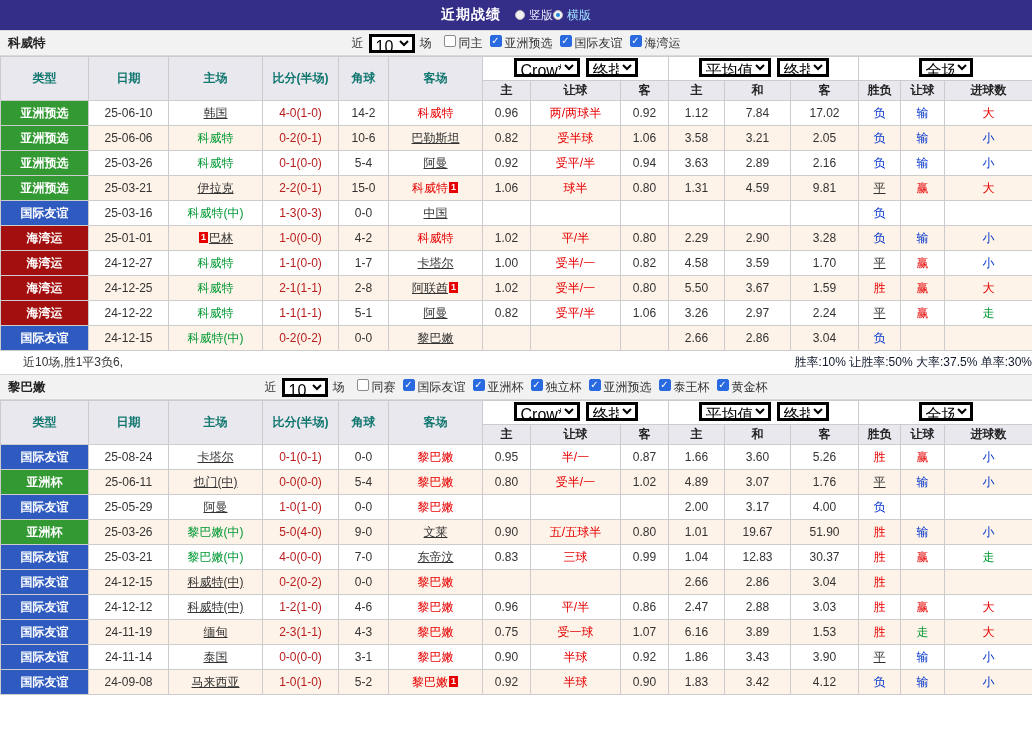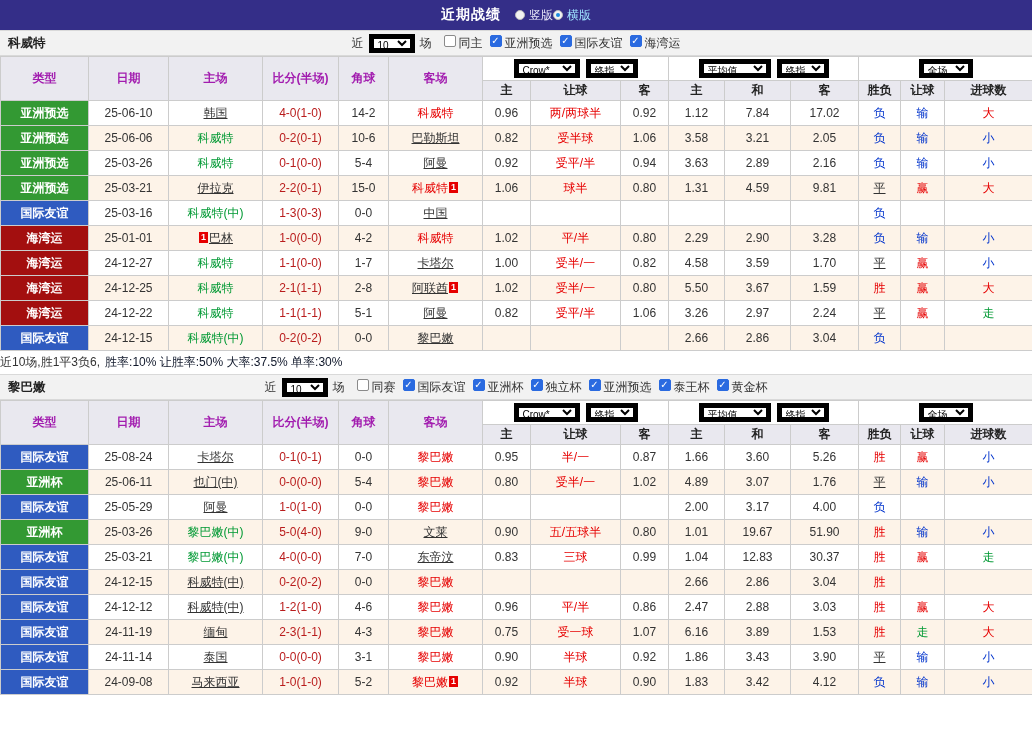--- a/index.html
+++ b/index.html
@@ -25,59 +25,60 @@
     border-radius:50%; background:#1b8be0;
   }
   
   .filterbar {
     position:relative; height:26px; background:#f2f2f2;
     border-top:1px solid #d9d9d9; border-bottom:1px solid #d9d9d9;
     display:flex; align-items:center; justify-content:center; gap:5px;
   }
   .teamname { position:absolute; left:8px; font-weight:bold; color:#222; font-size:12.5px; }
   .flabel { color:#333; }
-  select { font-family:inherit; font-size:10px; height:19px; border:5px solid #000000; background:#fff; }
+  select { font-family:inherit; font-size:16px; height:19px; border:3px solid #000000; background:#fff; }
   .count-select { width:46px; }
   .cbgroup { display:inline-flex; align-items:center; }
   .cb { display:inline-flex; gap:3px; margin-left:7px; cursor:pointer; }
   .cbbox {
     width:12px; height:12px; border:1px solid #8a8a8a; border-radius:2px; background:#fff;
     display:inline-flex; align-items:center; justify-content:center;
     font-size:10px; line-height:10px; color:#fff;
   }
   .cbbox.checked { background:#2a6ae0; border-color:#2a6ae0; }
   
   table { width:1032px; border-collapse:collapse; table-layout:fixed; }
   th, td {
     border:1px solid #ccc; text-align:center; padding:0 1px; height:25px;
     overflow:hidden; white-space:nowrap;
   }
-  thead th.th-main { background:#e9e8ef; font-weight:bold; color:#a21caf; }
+  thead th.th-main { background:#e9e8ef; font-weight:bold; color:#0f766e; }
   thead th.th-dd { background:#fff; height:24px; }
   thead th.th-sub { background:#e9e8ef; font-weight:bold; color:#222; height:20px; }
   tbody tr:nth-child(even) { background:#fdf3e8; }
   tbody tr:nth-child(odd) { background:#fff; }
   td.type { color:#fff; font-weight:bold; }
   .t-green { background:#339933; }
   .t-blue  { background:#2f5bc0; }
   .t-darkred { background:#a30f0f; }
   .c-red   { color:#e60000; }
   .c-green { color:#009933; }
   .c-blue  { color:#0033cc; }
   .c-black { color:#333;text-decoration:underline; }
   td.score { color:#b91c1c; }
   td.handicap { color:#e60000; }
   .badge1 {
     display:inline-block; background:#e60000; color:#fff; font-size:9px;
     line-height:11px; padding:0 2px; margin:0 1px; vertical-align:2px; font-weight:bold;
   }
   
   .summary {
-    height:23px; display:flex; align-items:center; justify-content:flex-start; gap:5px;
+    height:23px; display:flex; align-items:center; justify-content:space-between; gap:5px;
     background:#fff;
+    margin-left:23px;
   }
   .summary .stats { color:#0f172a; }
 </style>
 </head>
 <body>
 
 <div class="topbar">
   <span class="title">近期战绩</span>
   <span id="layout-radios"><label class="radio">
         <span class="rdot"></span>

